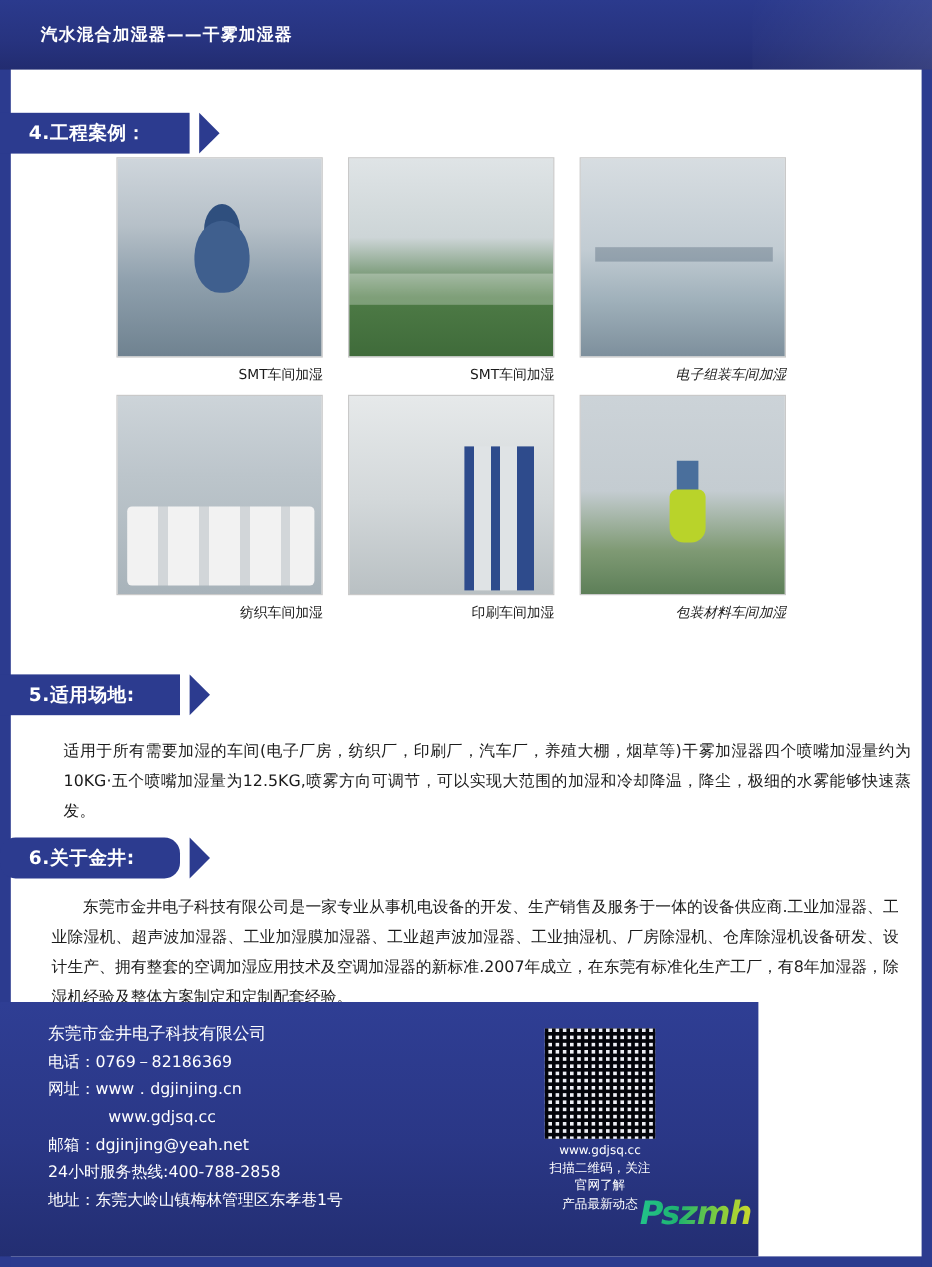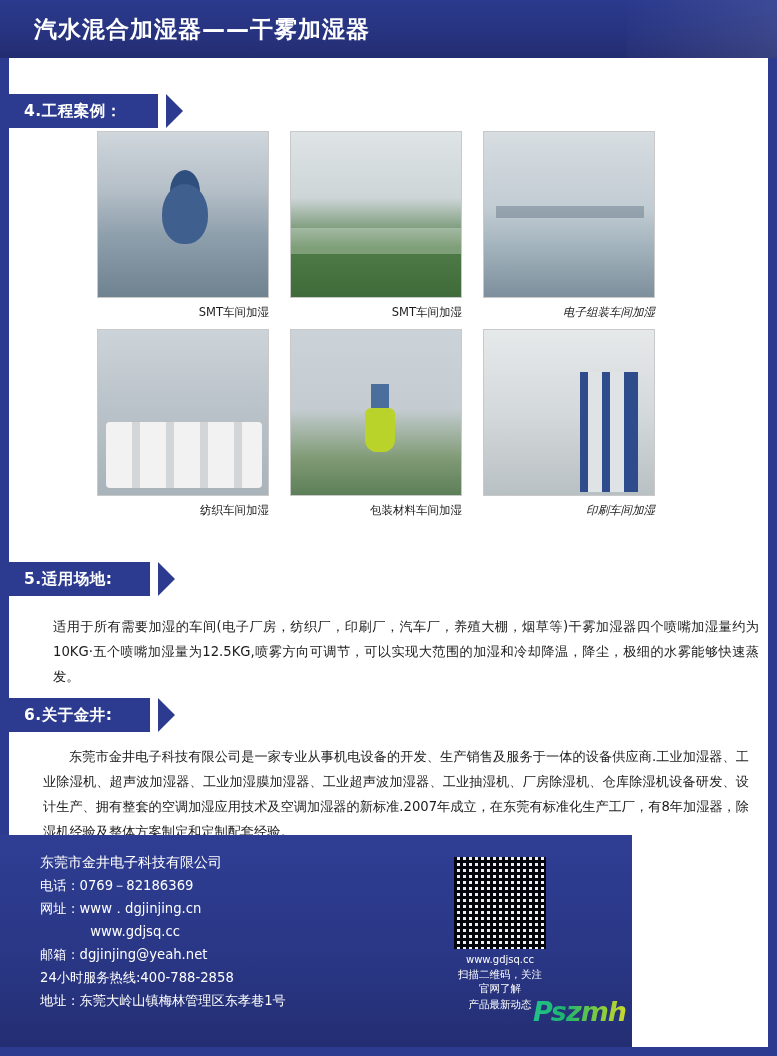--- a/index.html
+++ b/index.html
@@ -31,21 +31,21 @@
     left: -9px;
     top: 0;
     width: 777px;
     height: 58px;
     background: linear-gradient(180deg, #2b3a8d 0%, #27337f 60%, #222c70 100%);
     display: flex;
     align-items: center;
   }
   .top-banner .title {
     color: #ffffff;
-    font-size: 23px;
+    font-size: 14px;
     font-weight: bold;
     letter-spacing: 1px;
     margin-left: 34px;
   }
   .banner-shade {
     position: absolute;
     right: 0;
     top: 0;
     width: 150px;
     height: 58px;
@@ -257,41 +257,41 @@
         <div class="photo ph3"></div>
         <div class="caption">电子组装车间加湿</div>
       </div>
     </div>
     <div class="grid-row">
       <div class="cell">
         <div class="photo ph4"></div>
         <div class="caption">纺织车间加湿</div>
       </div>
       <div class="cell">
+        <div class="photo ph5"></div>
+        <div class="caption">印刷车间加湿</div>
+      </div>
+      <div class="cell">
         <div class="photo ph6"></div>
         <div class="caption">包装材料车间加湿</div>
-      </div>
-      <div class="cell">
-        <div class="photo ph5"></div>
-        <div class="caption">印刷车间加湿</div>
       </div>
     </div>
   </div>
 
   <div class="section-head partial" style="top:562px;">
     <div class="bar-inner" style="width:148px;">
       <div class="label">5.适用场地:</div>
     </div>
     <div class="arrow"></div>
   </div>
 
   <div class="para" style="left:44px; top:614px; width:706px;">适用于所有需要加湿的车间(电子厂房，纺织厂，印刷厂，汽车厂，养殖大棚，烟草等)干雾加湿器四个喷嘴加湿量约为10KG·五个喷嘴加湿量为12.5KG,喷雾方向可调节，可以实现大范围的加湿和冷却降温，降尘，极细的水雾能够快速蒸发。</div>
 
   <div class="section-head partial" style="top:698px;">
-    <div class="bar-inner" style="width:148px;">
+    <div class="bar-inner" style="width:148px;border-radius:13px;">
       <div class="label">6.关于金井:</div>
     </div>
     <div class="arrow"></div>
   </div>
 
   <div class="para" style="left:34px; top:744px; width:706px; text-indent:26px;">东莞市金井电子科技有限公司是一家专业从事机电设备的开发、生产销售及服务于一体的设备供应商.工业加湿器、工业除湿机、超声波加湿器、工业加湿膜加湿器、工业超声波加湿器、工业抽湿机、厂房除湿机、仓库除湿机设备研发、设计生产、拥有整套的空调加湿应用技术及空调加湿器的新标准.2007年成立，在东莞有标准化生产工厂，有8年加湿器，除湿机经验及整体方案制定和定制配套经验。</div>
 
   <div class="footer">
     <div class="contact">
       <div class="line" style="font-size:14px;">东莞市金井电子科技有限公司</div>

